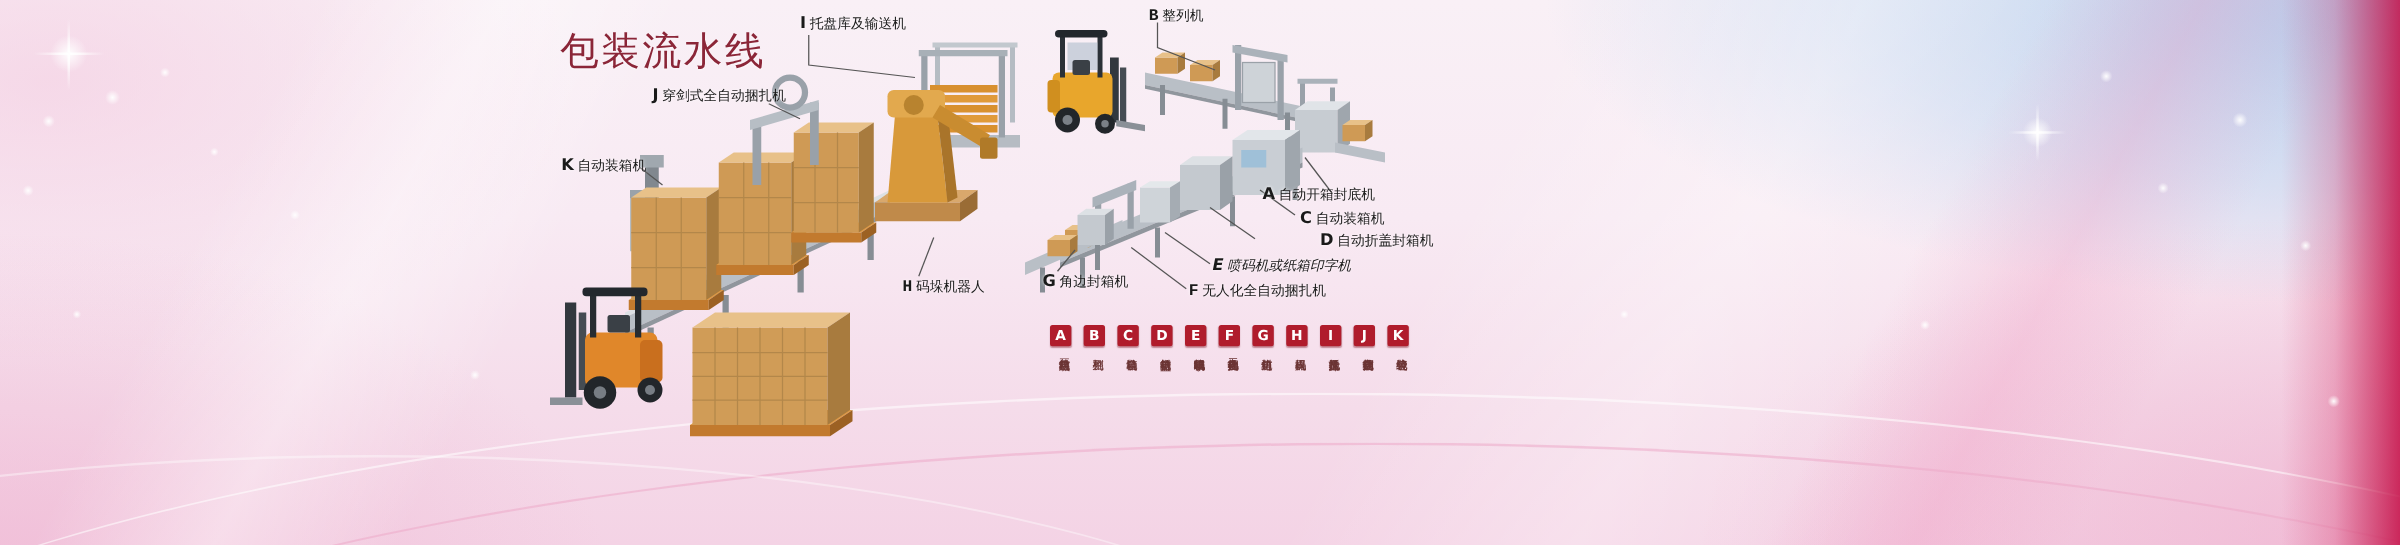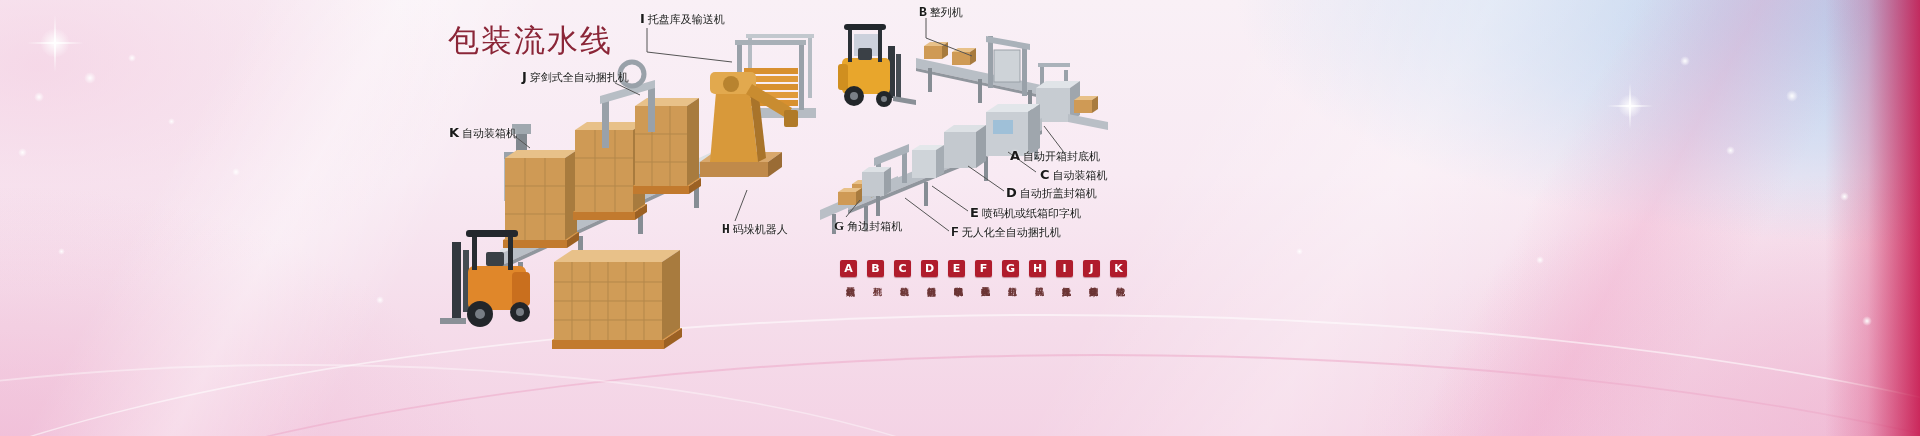--- a/index.html
+++ b/index.html
@@ -302,30 +302,30 @@
 
   <div class="callout" style="left:1010px;top:148px;">
     <span class="c-letter">A</span><span class="c-label">自动开箱封底机</span>
   </div>
   <div class="callout" style="left:919px;top:5px;font-family:Liberation Mono, monospace;">
     <span class="c-letter">B</span><span class="c-label">整列机</span>
   </div>
   <div class="callout" style="left:1040px;top:167px;">
     <span class="c-letter">C</span><span class="c-label">自动装箱机</span>
   </div>
-  <div class="callout" style="left:1006px;top:185px;">
+  <div class="callout" style="left:1056px;top:185px;">
     <span class="c-letter">D</span><span class="c-label">自动折盖封箱机</span>
   </div>
-  <div class="callout" style="left:970px;top:205px;">
+  <div class="callout" style="left:970px;top:205px;font-style:italic;">
     <span class="c-letter">E</span><span class="c-label">喷码机或纸箱印字机</span>
   </div>
   <div class="callout" style="left:951px;top:225px;font-family:Liberation Mono, monospace;">
     <span class="c-letter">F</span><span class="c-label">无人化全自动捆扎机</span>
   </div>
-  <div class="callout" style="left:834px;top:218px;font-family:Liberation Serif, serif;">
+  <div class="callout" style="left:834px;top:218px;">
     <span class="c-letter">G</span><span class="c-label">角边封箱机</span>
   </div>
   <div class="callout" style="left:722px;top:222px;font-family:Liberation Mono, monospace;">
     <span class="c-letter">H</span><span class="c-label">码垛机器人</span>
   </div>
   <div class="callout" style="left:640px;top:11px;">
     <span class="c-letter">I</span><span class="c-label">托盘库及输送机</span>
   </div>
   <div class="callout" style="left:522px;top:69px;text-align:center;">
     <span class="c-letter">J</span><span class="c-label">穿剑式全自动捆扎机</span>

